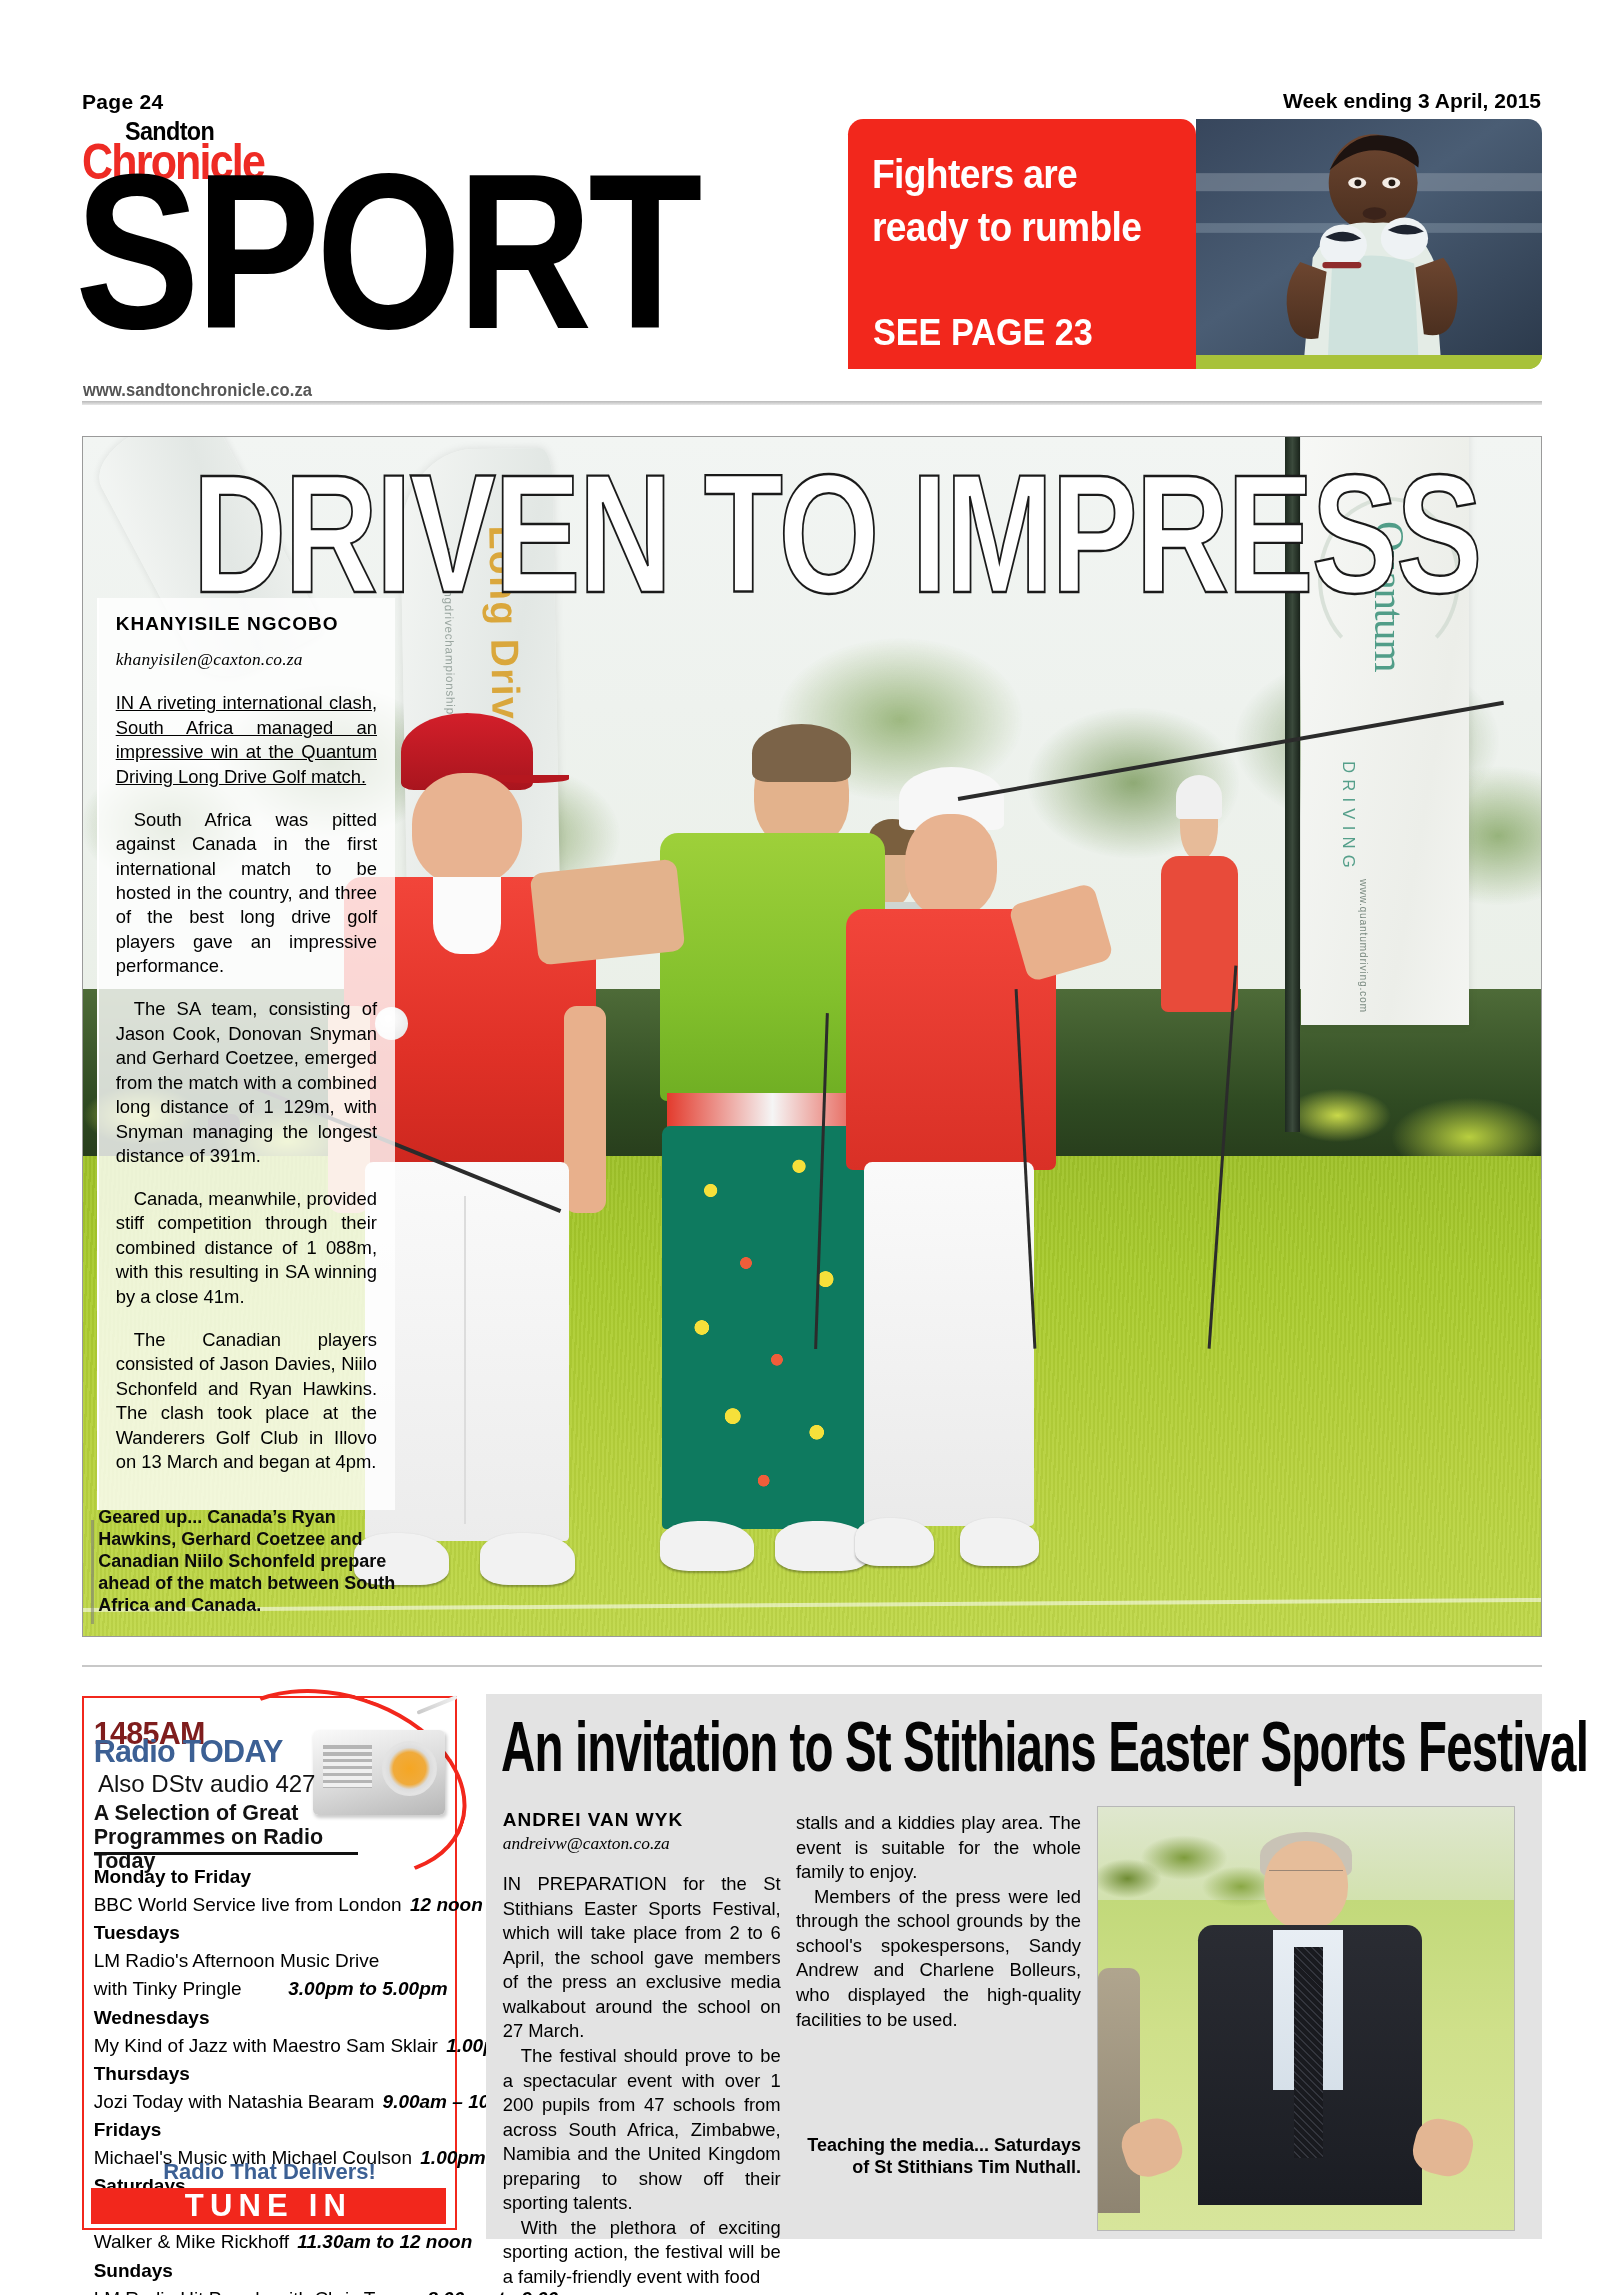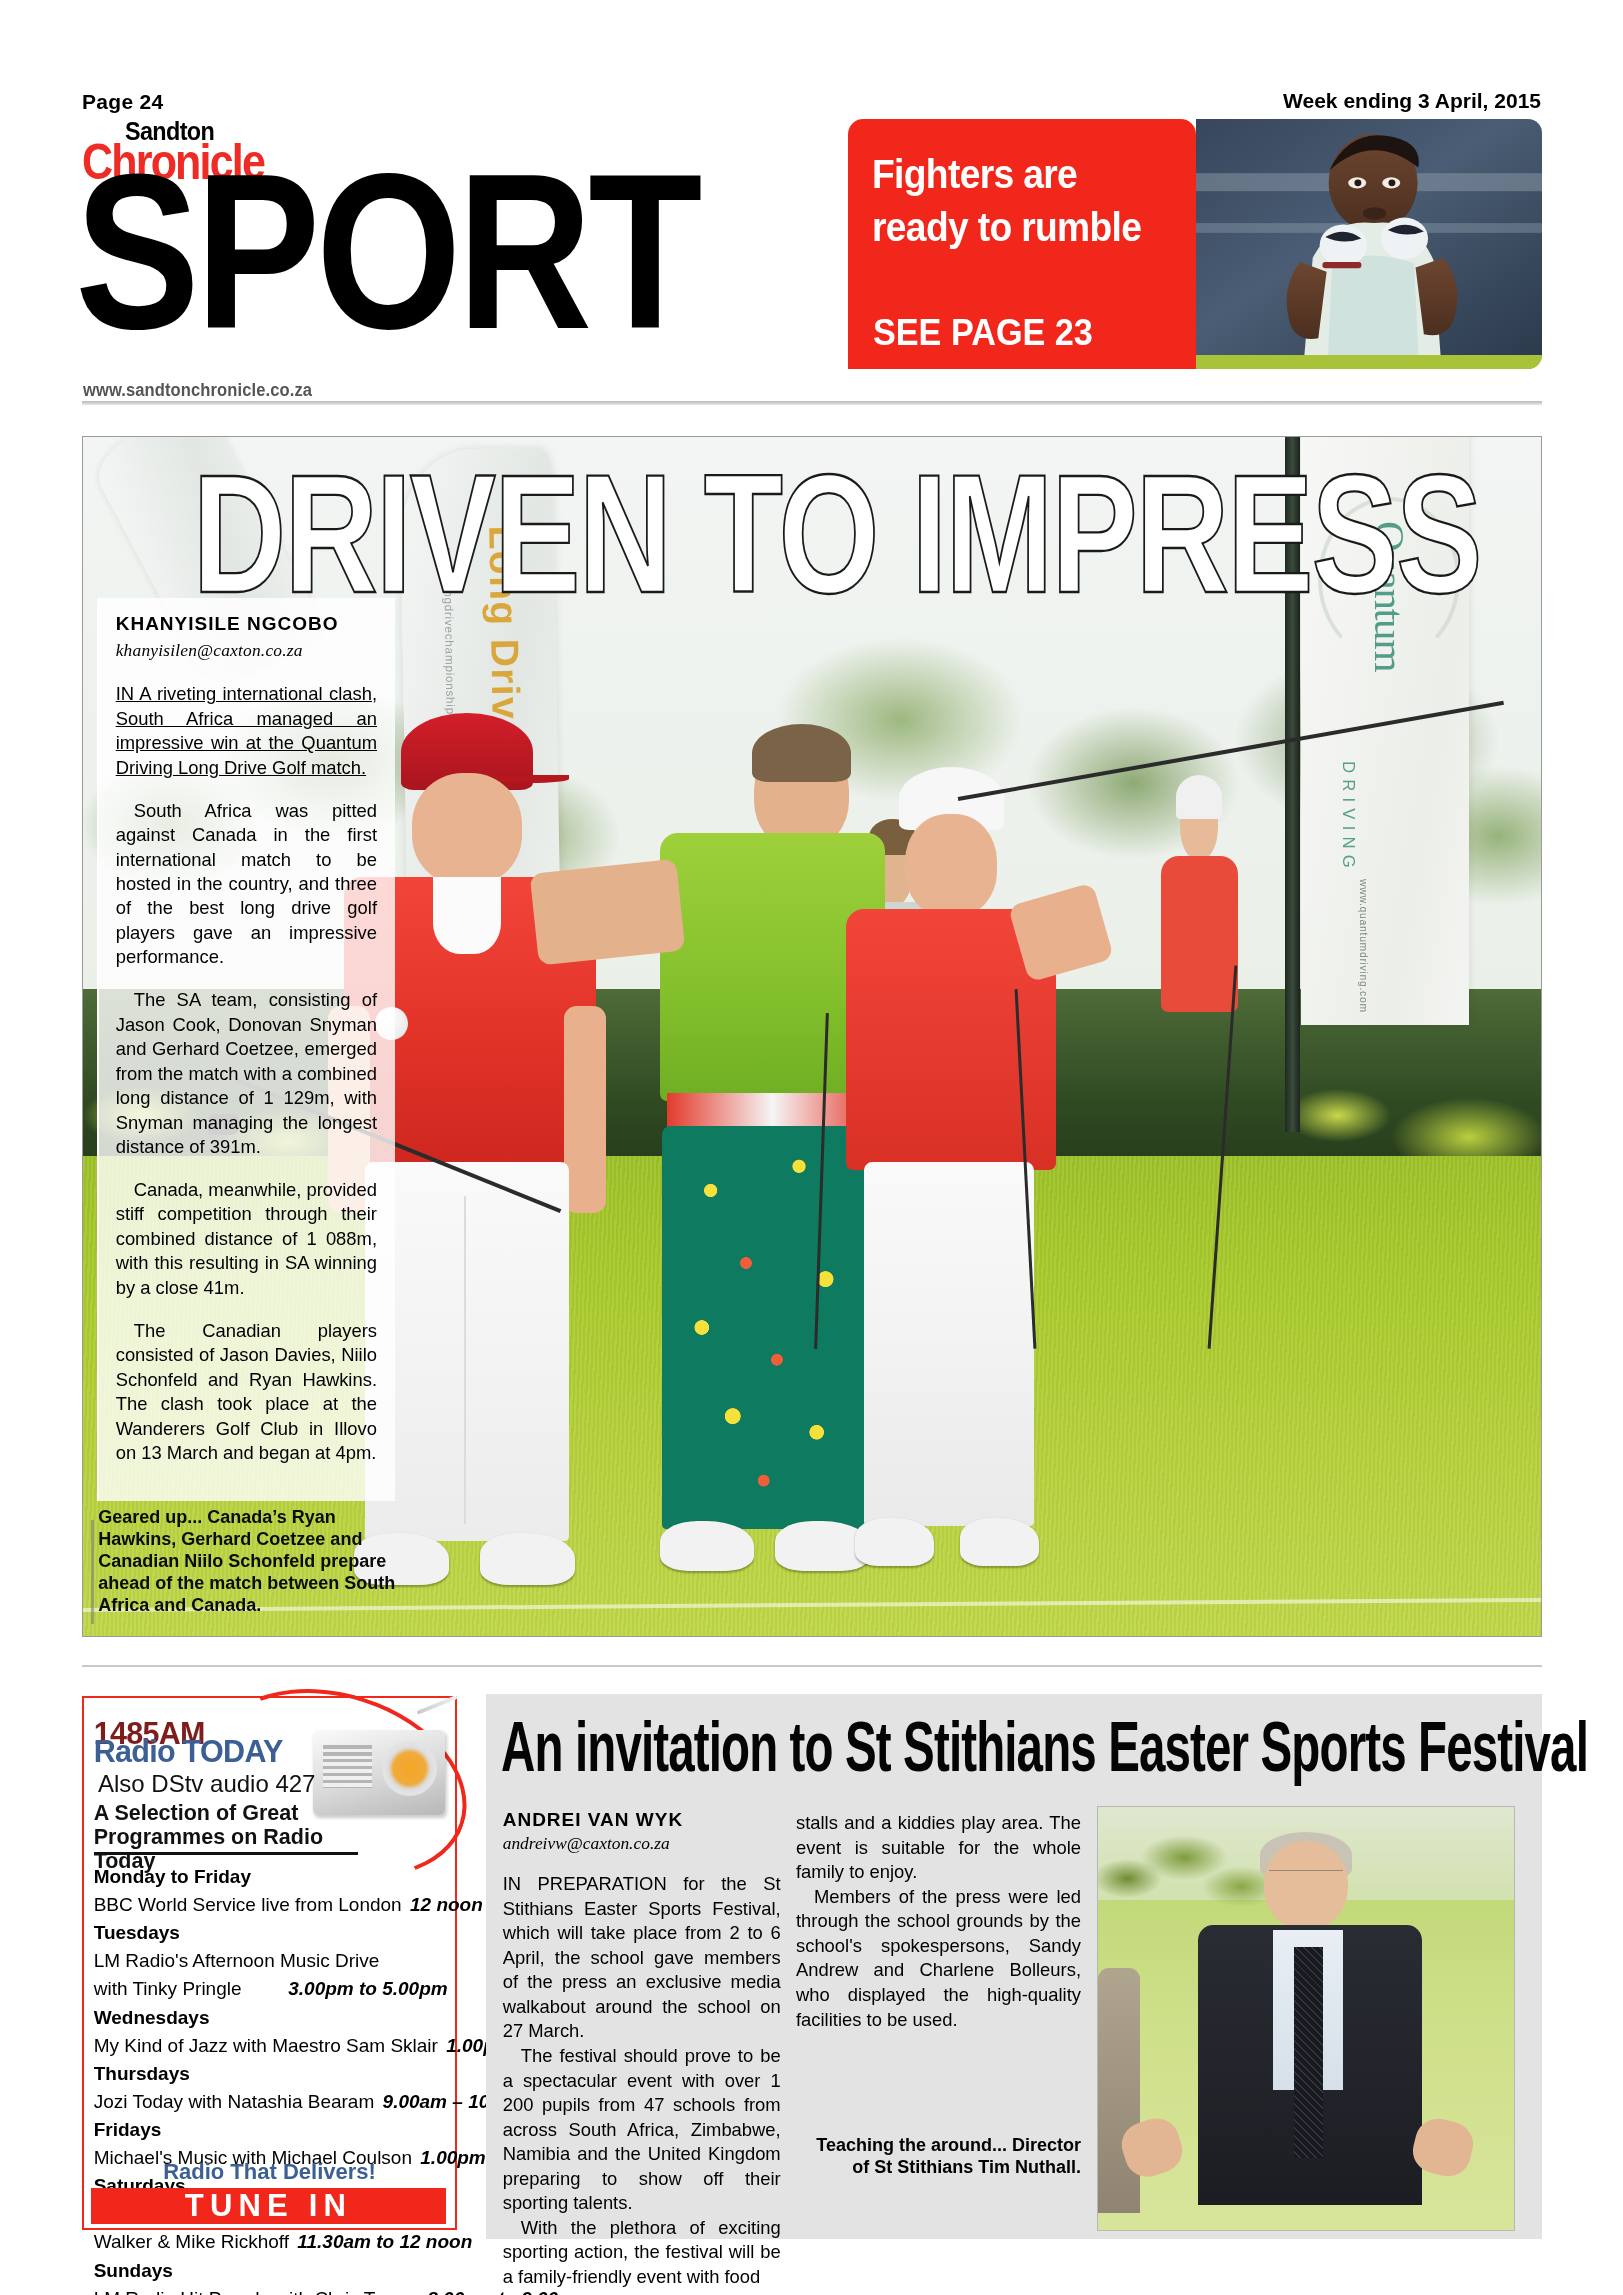--- a/index.html
+++ b/index.html
@@ -124,21 +124,21 @@
 
   
   .spect{position:absolute;}
 
   
   #lead-article{position:absolute;left:14px;top:161px;width:298px;
        background:rgba(255,255,255,.80);padding:15.3px 18px 16.7px 16.7px;box-sizing:border-box;
        border-left:2.1px solid rgba(255,255,255,.9);}
   #byline-name{font-size:19px;font-weight:bold;letter-spacing:1px;
        font-family:"Liberation Sans",sans-serif;}
-  #byline-mail{font-size:17.4px;font-style:italic;margin-top:5px;
+  #byline-mail{font-size:17.4px;font-style:italic;margin-top:14px;
        font-family:"Liberation Serif",serif;letter-spacing:0.2px;}
   .lead-p{font-size:18.4px;line-height:1.33;text-align:justify;margin-top:0;
        font-family:"Liberation Sans",sans-serif;font-weight:300;}
   .lead-p.first{margin-top:21px;text-decoration:underline;}
   .lead-p.ind{text-indent:18px;}
 
   
   #lead-headline{position:absolute;left:16.7px;top:12.5px;width:1430px;height:104px;
        font-size:126px;line-height:1;font-weight:bold;letter-spacing:-2.1px;color:#fff;
        font-family:"Liberation Sans",sans-serif;white-space:nowrap;
@@ -512,21 +512,21 @@
     <p class="story-p">IN PREPARATION for the St Stithians Easter Sports Festival, which will take place from 2 to 6 April, the school gave members of the press an exclusive media walkabout around the school on 27 March.</p>
     <p class="story-p ind">The festival should prove to be a spectacular event with over 1 200 pupils from 47 schools from across South Africa, Zimbabwe, Namibia and the United Kingdom preparing to show off their sporting talents.</p>
     <p class="story-p ind">With the plethora of exciting sporting action, the festival will be a family-friendly event with food</p>
   </div>
 
   <div id="story-col2">
     <p class="story-p">stalls and a kiddies play area. The event is suitable for the whole family to enjoy.</p>
     <p class="story-p ind">Members of the press were led through the school grounds by the school's spokespersons, Sandy Andrew and Charlene Bolleurs, who displayed the high-quality facilities to be used.</p>
   </div>
 
-  <div id="story-caption">Teaching the around... Director of St Stithians Tim Nuthall.</div>
+  <div id="story-caption">Teaching the media... Saturdays of St Stithians Tim Nuthall.</div>
 
   <div id="story-photo">
     <div class="sp-sky"></div>
     <div class="sp-field"></div>
     <div class="sp-tree"></div>
     <div class="sp-aux"></div>
     <div class="sp-hair"></div>
     <div class="sp-head"></div>
     <div class="sp-glass"></div>
     <div class="sp-jacket"></div>

